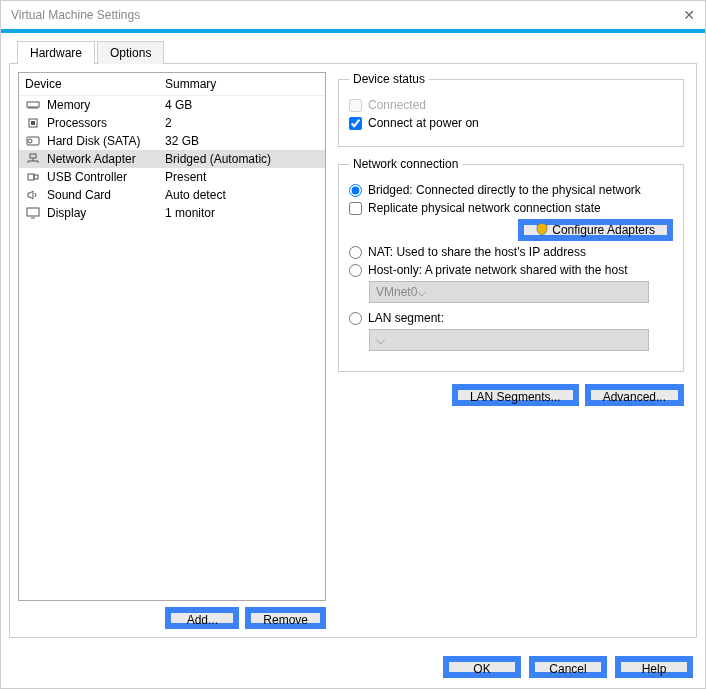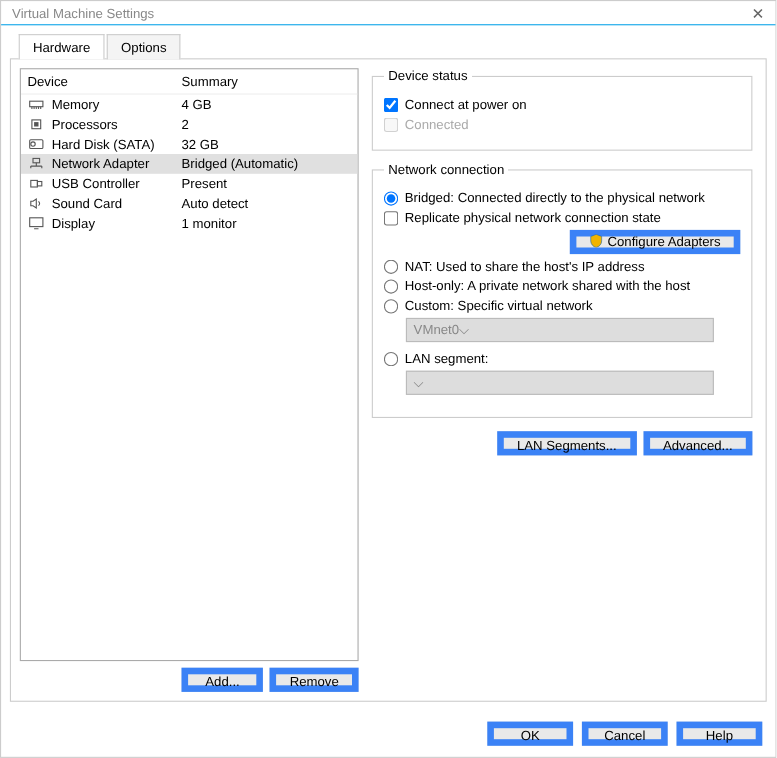--- a/index.html
+++ b/index.html
@@ -1,18 +1,18 @@
 <!DOCTYPE html>
 <html><head>
 <meta charset="utf-8">
 <style>
 * { box-sizing: border-box; font-family: "Segoe UI", Tahoma, sans-serif; font-size: 12px; }
 body { margin: 0; background: #fff; }
 .window { width: 706px; height: 689px; border: 1px solid #ccc; background: #fff; display: flex; flex-direction: column; }
-.titlebar { height: 22px; display: flex; align-items: center; padding: 0 10px; color: #888; border-bottom: 1px solid #0ea5e9; }
+.titlebar { height: 32px; display: flex; align-items: center; padding: 0 10px; color: #888; border-bottom: 4px solid #0ea5e9; }
 .titlebar .title { flex: 1; }
 .titlebar .close { font-size: 14px; color: #666; cursor: pointer; }
 .body { flex: 1; display: flex; flex-direction: column; padding: 8px 8px 8px 8px; }
 .tabs { display: flex; gap: 2px; margin-left: 8px; margin-bottom: -1px; position: relative; z-index: 2; }
 .tab { padding: 4px 12px; border: 1px solid #ccc; background: #f4f4f4; border-bottom: none; cursor: pointer; }
 .tab.active { background: #fff; }
 .tabpanel { border: 1px solid #ccc; flex: 1; display: flex; padding: 8px; gap: 8px; }
 .left { width: 308px; display: flex; flex-direction: column; }
 .device-list { border: 1px solid #aaa; flex: 1; background: #fff; overflow: auto; }
 .dev-header { display: flex; padding: 4px 6px; font-weight: normal; color: #000; border-bottom: 1px solid #eee; }
@@ -142,27 +142,27 @@
             </div>
         </div>
         <div class="left-buttons">
           <button class="btn">Add...</button>
           <button class="btn">Remove</button>
         </div>
       </div>
       <div class="right">
         <fieldset>
           <legend>Device status</legend>
+          <div class="chk disabled">
+            <input type="checkbox" disabled="" style="">
+            <label>Connected</label>
+          </div>
           <div class="chk">
             <input type="checkbox" checked="" style="">
             <label>Connect at power on</label>
-          </div>
-          <div class="chk disabled">
-            <input type="checkbox" disabled="" style="">
-            <label>Connected</label>
           </div>
         </fieldset>
         <fieldset>
           <legend>Network connection</legend>
           <div class="rad">
             <input type="radio" name="nc" checked="" style="">
             <label>Bridged: Connected directly to the physical network</label>
           </div>
           <div class="chk indent">
             <input type="checkbox" style="">
@@ -178,24 +178,20 @@
               <span>Configure Adapters</span>
             </button>
           </div>
           <div class="rad">
             <input type="radio" name="nc" style="">
             <label>NAT: Used to share the host's IP address</label>
           </div>
           <div class="rad">
             <input type="radio" name="nc" style="">
             <label>Host-only: A private network shared with the host</label>
-          </div>
-          <div class="rad">
-            <input type="radio" name="nc" style="">
-            <label>Custom: Specific virtual network</label>
           </div>
           <div class="dropdown">
             <span>VMnet0</span>
             <span class="arrow">⌵</span>
           </div>
           <div class="rad">
             <input type="radio" name="nc" style="">
             <label>LAN segment:</label>
           </div>
           <div class="dropdown">

